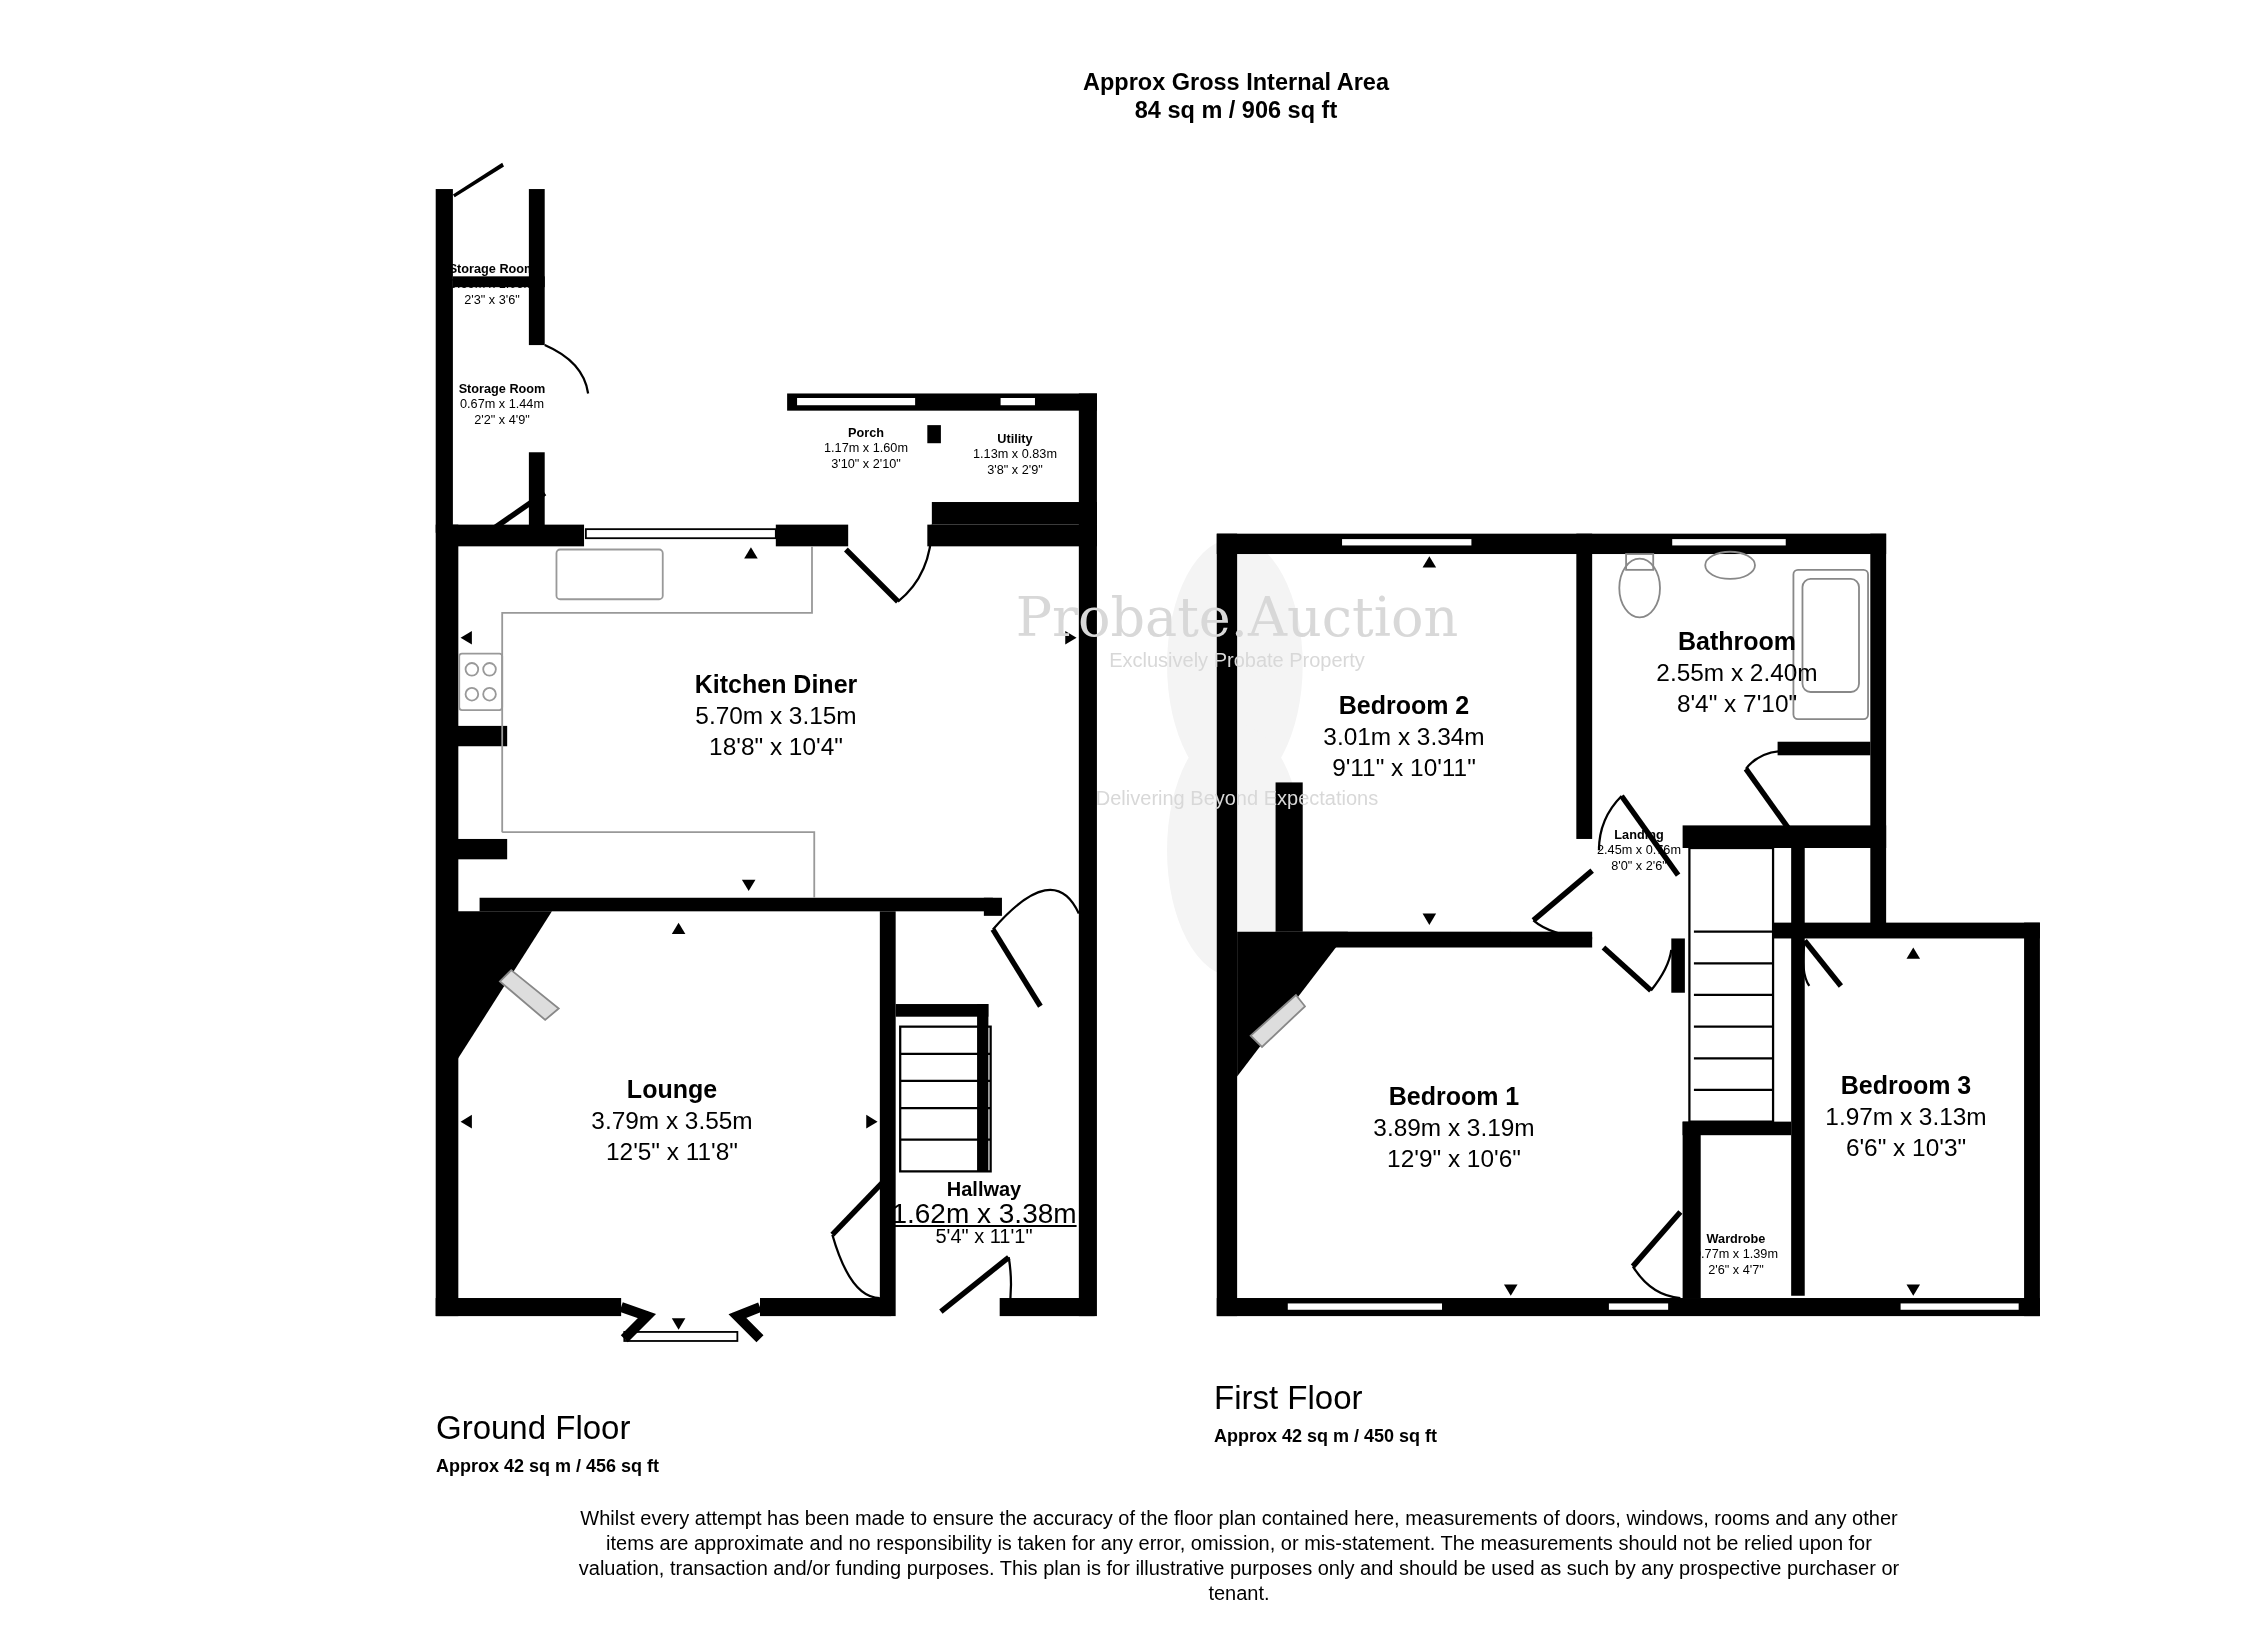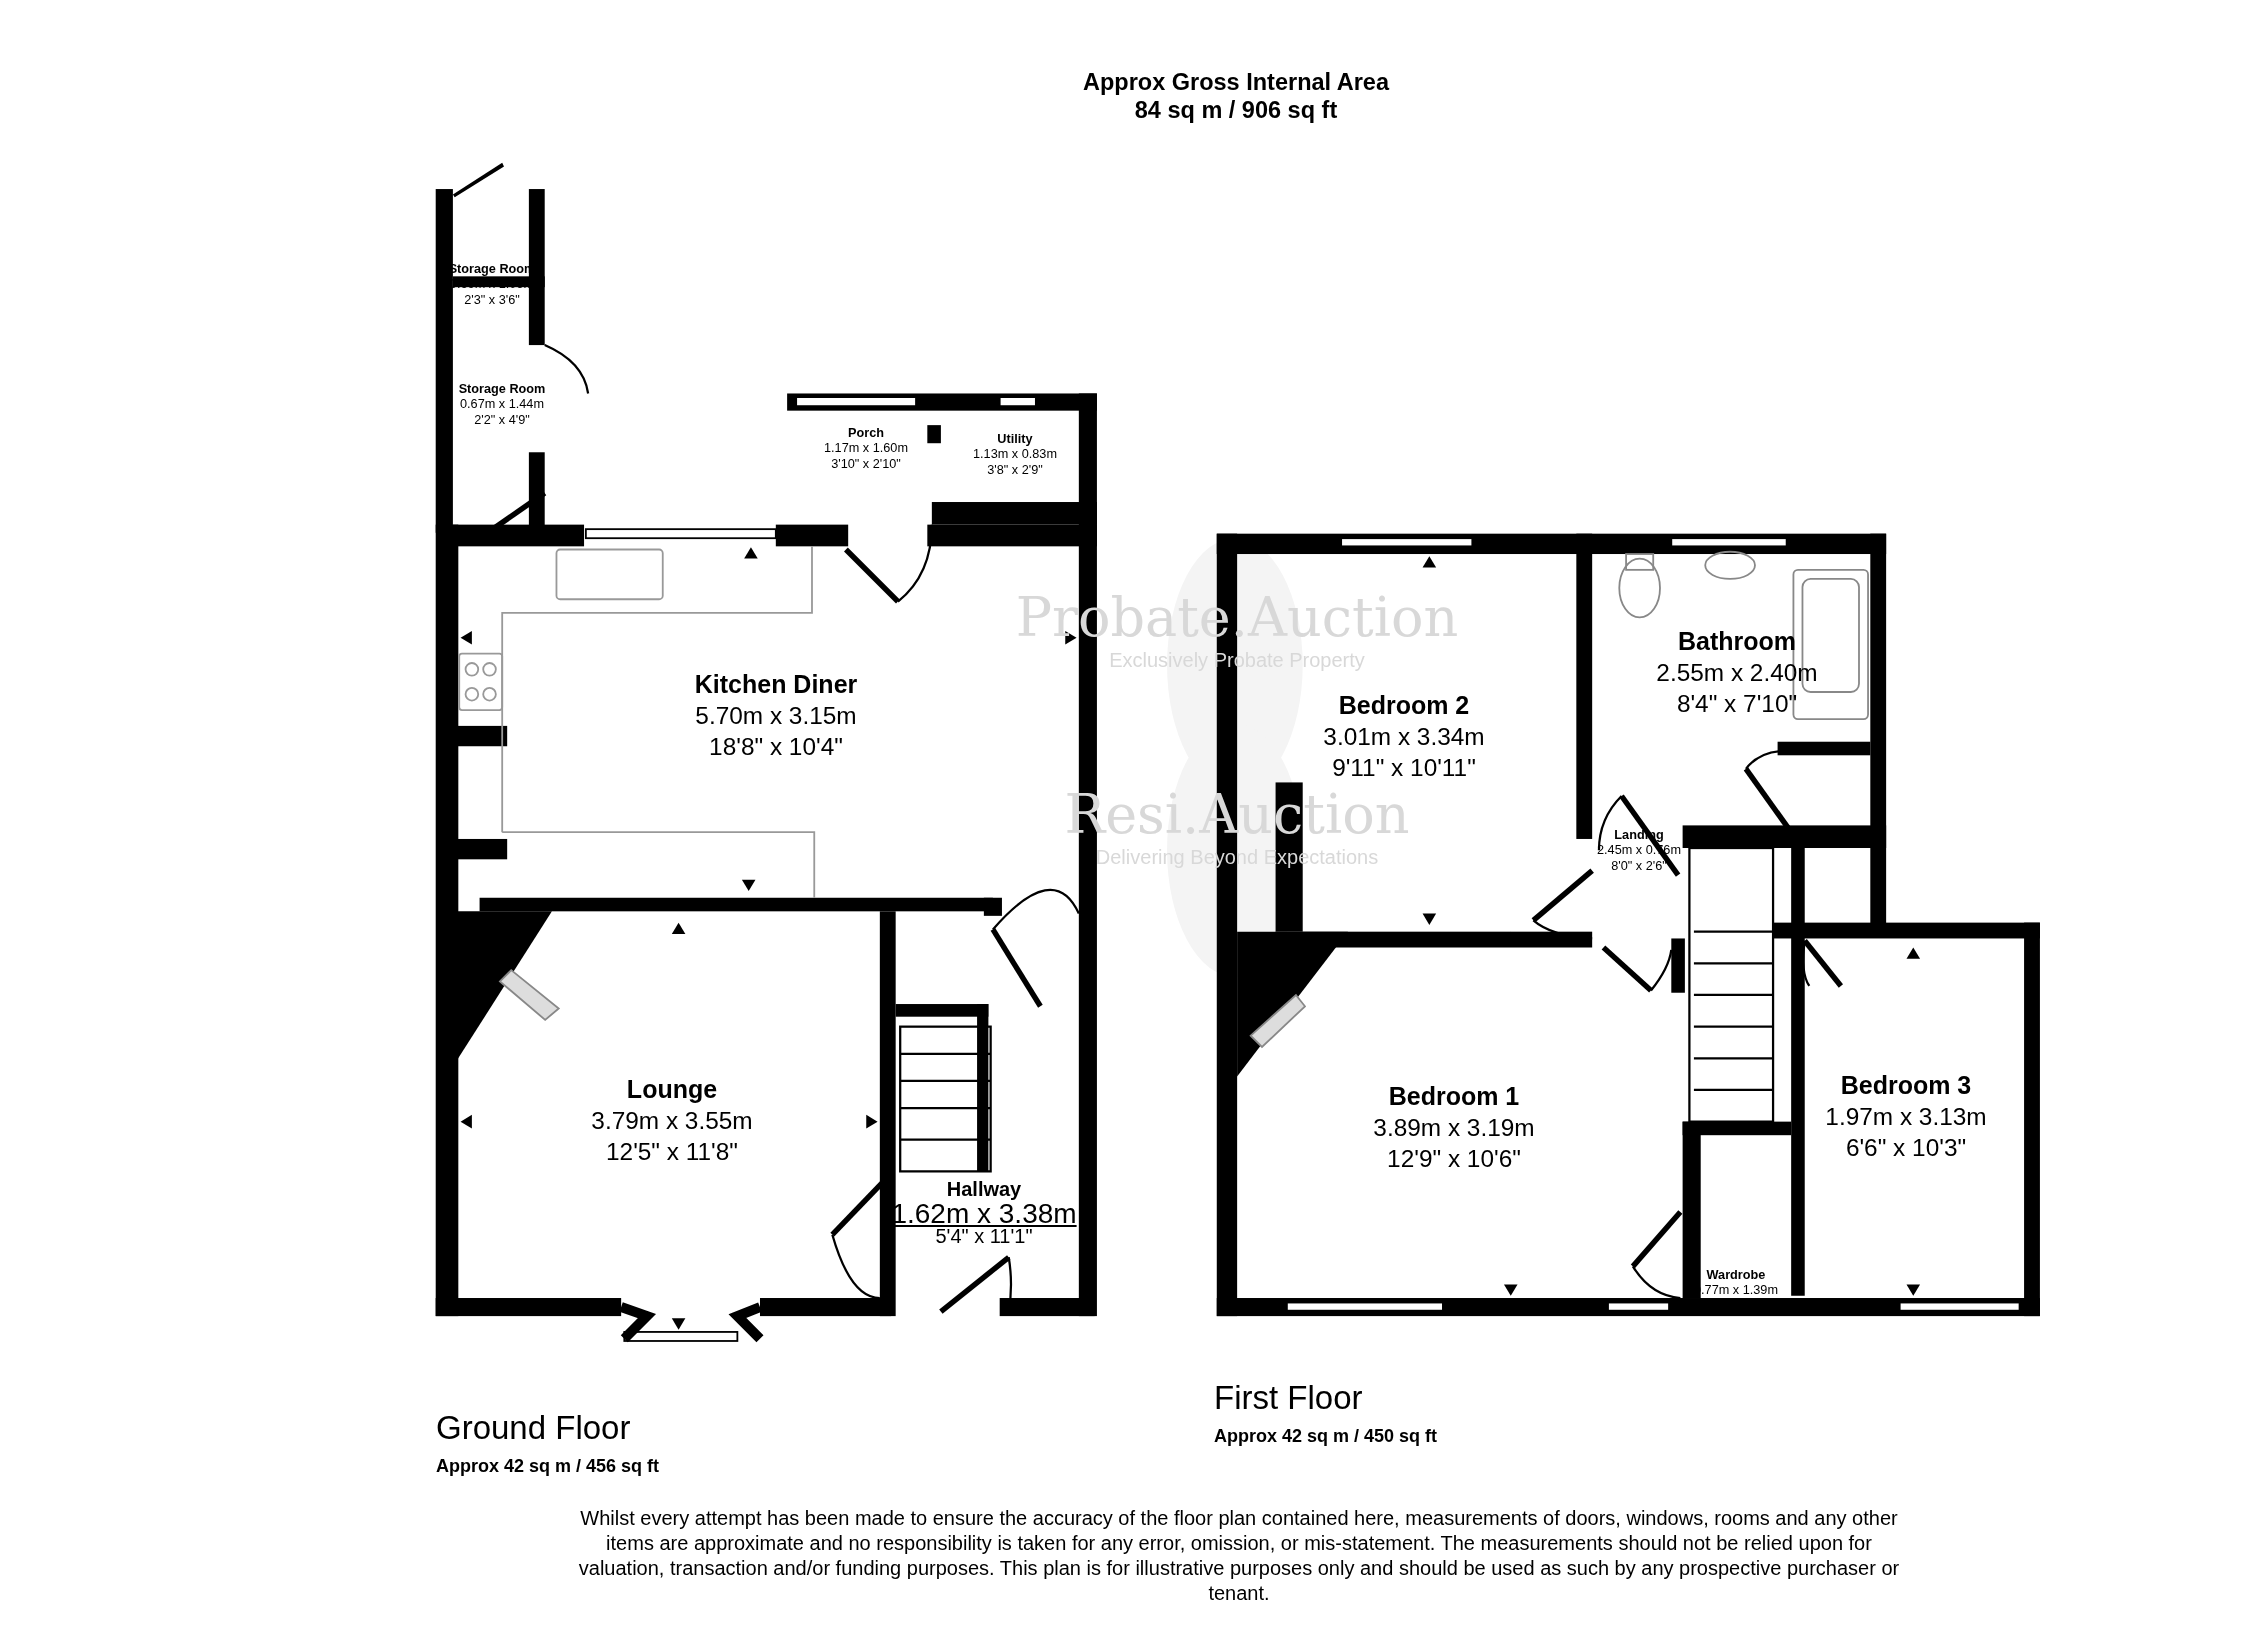--- a/index.html
+++ b/index.html
@@ -195,21 +195,20 @@
     <polygon points="4230,2095 4215,2120 4245,2120"></polygon>
     <polygon points="4230,2865 4215,2840 4245,2840"></polygon>
   </g>
 </svg>
 
 <div class="wm" style="left:1237px;top:588px;">
   <span class="wm-main">Probate.Auction</span>
   <span class="wm-sub">Exclusively Probate Property</span>
 </div>
 <div class="wm" style="left:1237px;top:785px;">
-  <span class="wm-main">Resi.Auction</span>
   <span class="wm-sub">Delivering Beyond Expectations</span>
 </div>
 
 <div class="room-label xs" style="left:492px;top:262px;">
   <span class="room-name">Storage Room</span>
   <span class="room-dim">0.69m x 1.06m</span>
   <span class="room-dim">2'3" x 3'6"</span>
 </div>
 <div class="room-label xs" style="left:502px;top:382px;">
   <span class="room-name">Storage Room</span>
@@ -260,21 +259,21 @@
 <div class="room-label lg" style="left:1454px;top:1081px;">
   <span class="room-name">Bedroom 1</span>
   <span class="room-dim">3.89m x 3.19m</span>
   <span class="room-dim">12'9" x 10'6"</span>
 </div>
 <div class="room-label lg" style="left:1906px;top:1070px;">
   <span class="room-name">Bedroom 3</span>
   <span class="room-dim">1.97m x 3.13m</span>
   <span class="room-dim">6'6" x 10'3"</span>
 </div>
-<div class="room-label xs" style="left:1736px;top:1232px;margin-top:36px;">
+<div class="room-label xs" style="left:1736px;top:1232px;">
   <span class="room-name">Wardrobe</span>
   <span class="room-dim">0.77m x 1.39m</span>
   <span class="room-dim">2'6" x 4'7"</span>
 </div>
 
 <div class="abs" style="left:436px;top:1409px;">
   <div class="floor-name">Ground Floor</div>
   <div class="floor-area" style="margin-top:9px;">Approx 42 sq m / 456 sq ft</div>
 </div>
 <div class="abs" style="left:1214px;top:1379px;">

